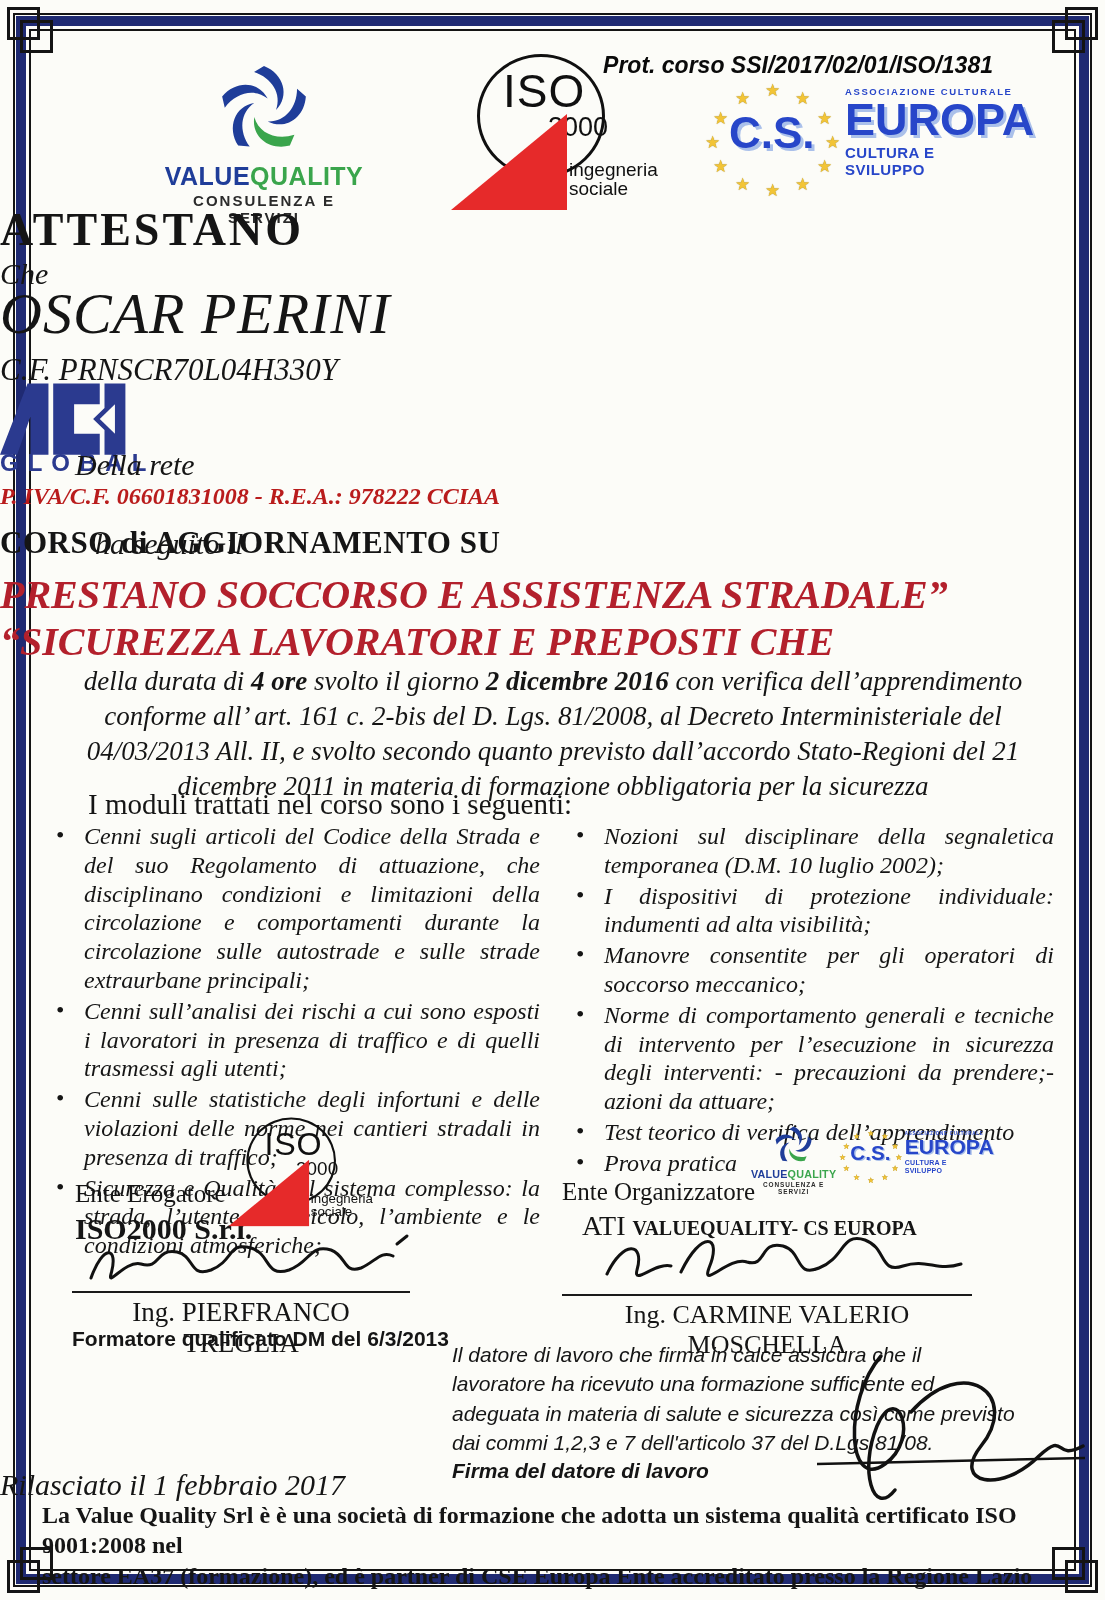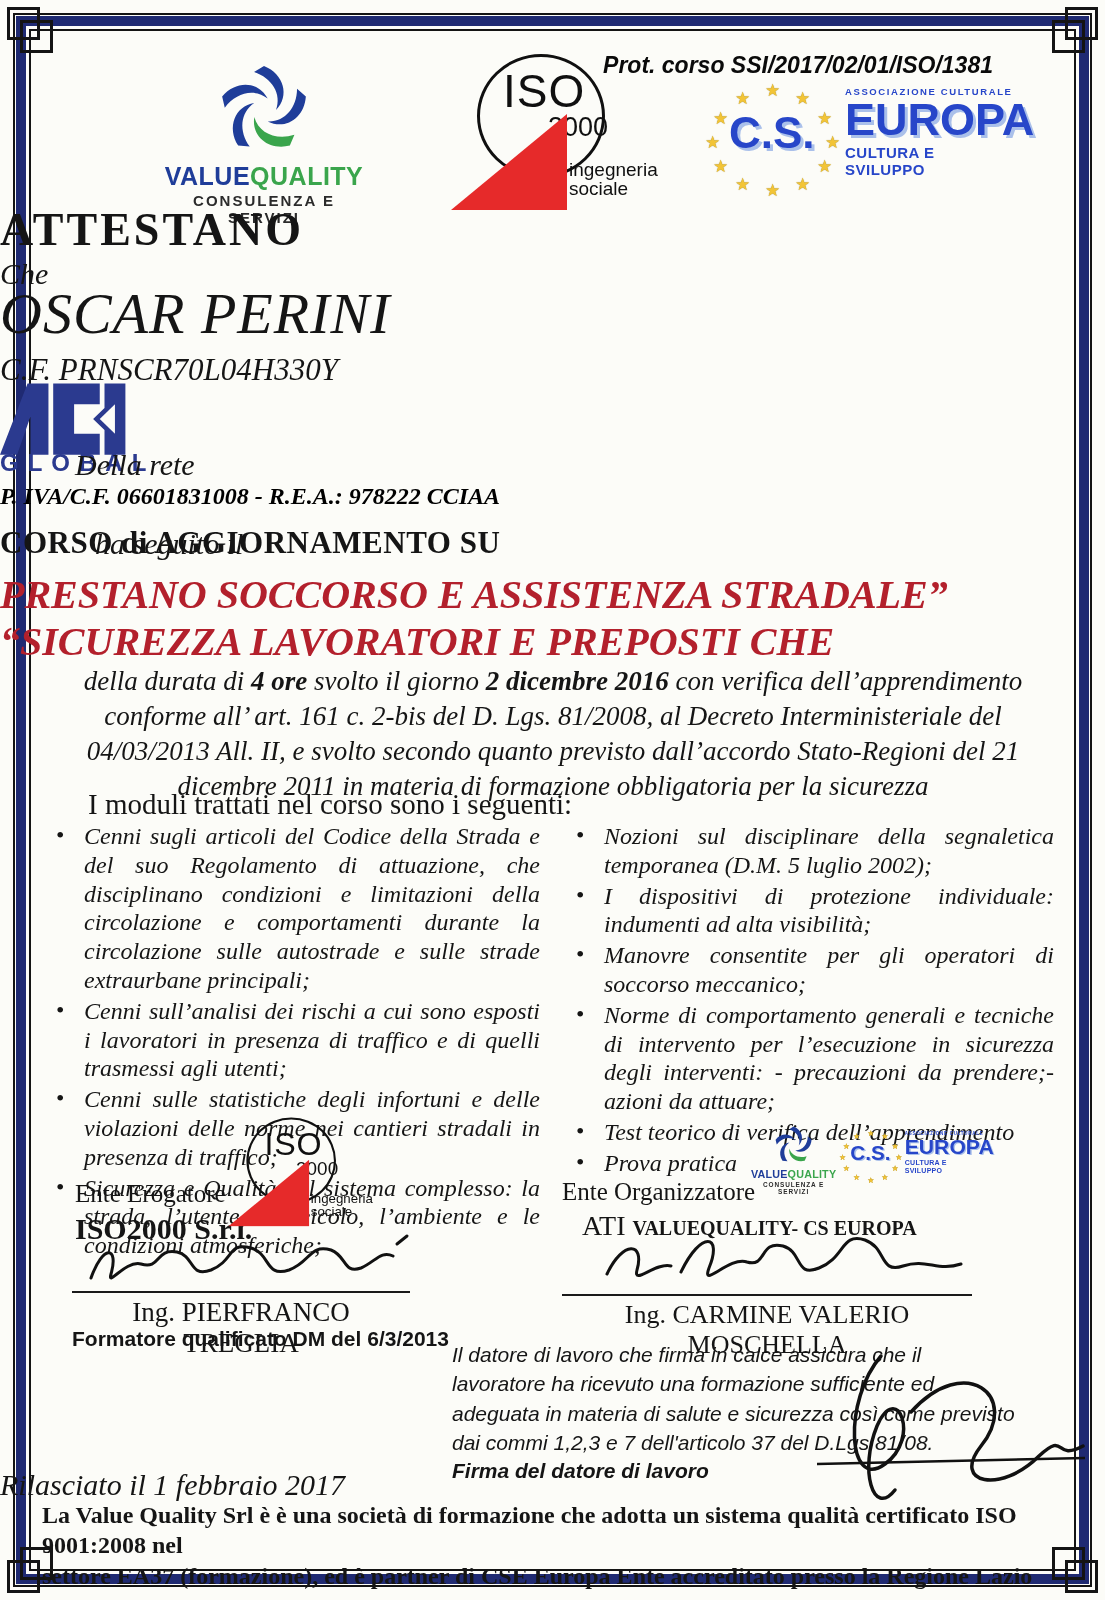--- a/index.html
+++ b/index.html
@@ -52,21 +52,21 @@
   .cse-small{left:838px;top:1128px;transform:scale(.47);transform-origin:top left;}
   .vq-small{left:748px;top:1124px;transform:scale(.43);transform-origin:top left;}
   
   .attestano{top:203px;font-size:46px;font-weight:700;letter-spacing:3px;}
   .che{top:257px;font-style:italic;font-size:30px;}
   .holder-name{top:280px;font-style:italic;font-size:58px;letter-spacing:1px;}
   .cf{top:352px;font-style:italic;font-size:31px;}
   .aci-mark{top:383px;}
   .aci-global{top:449px;font:700 24px "Liberation Sans",sans-serif;letter-spacing:9px;color:#2b3a8f;}
   .della-rete{left:75px;top:448px;font-style:italic;font-size:30px;}
-  .piva{top:483px;font-style:italic;font-weight:700;font-size:24px;color:#000000;}
+  .piva{top:483px;font-style:italic;font-weight:700;font-size:24px;color:#b91c1c;}
   .ha-seguito{left:95px;top:527px;font-style:italic;font-size:30px;}
   .corso{top:525px;font-weight:700;font-size:31px;letter-spacing:.5px;}
   .course-title{top:572px;font-style:italic;font-weight:700;font-size:40px;color:#b3202c;line-height:1.17;}
   .descr{top:664px;left:68px;width:970px;text-align:center;font-style:italic;font-size:27px;line-height:1.3;}
   .descr b{font-style:italic;}
   .mod-heading{left:88px;top:788px;font-size:29px;}
   .modules{left:50px;top:822px;width:1005px;display:flex;gap:24px;}
   .modules .col{width:490px;}
   .modules ul{list-style:none;margin:0;padding:0;}
   .modules li{position:relative;padding-left:34px;margin:0 0 2px 0;text-align:justify;
@@ -192,21 +192,21 @@
     <div class="col col-l">
       <ul>
         <li>Cenni sugli articoli del Codice della Strada e del suo Regolamento di attuazione, che disciplinano condizioni e limitazioni della circolazione e comportamenti durante la circolazione sulle autostrade e sulle strade extraurbane principali;</li>
         <li>Cenni sull’analisi dei rischi a cui sono esposti i lavoratori in presenza di traffico e di quelli trasmessi agli utenti;</li>
         <li>Cenni sulle statistiche degli infortuni e delle violazioni delle norme nei cantieri stradali in presenza di traffico;</li>
         <li>Sicurezza e Qualità - il sistema complesso: la strada, l’utente, il veicolo, l’ambiente e le condizioni atmosferiche;</li>
       </ul>
     </div>
     <div class="col col-r">
       <ul>
-        <li>Nozioni sul disciplinare della segnaletica temporanea (D.M. 5 luglio 2002);</li>
+        <li>Nozioni sul disciplinare della segnaletica temporanea (D.M. 10 luglio 2002);</li>
         <li>I dispositivi di protezione individuale: indumenti ad alta visibilità;</li>
         <li>Manovre consentite per gli operatori di soccorso meccanico;</li>
         <li>Norme di comportamento generali e tecniche di intervento per l’esecuzione in sicurezza degli interventi: - precauzioni da prendere;- azioni da attuare;</li>
         <li>Test teorico di verifica dell’apprendimento</li>
         <li>Prova pratica</li>
       </ul>
     </div>
   </div>
 
   <div class="abs ente-label ente-erogatore">Ente Erogatore</div>

